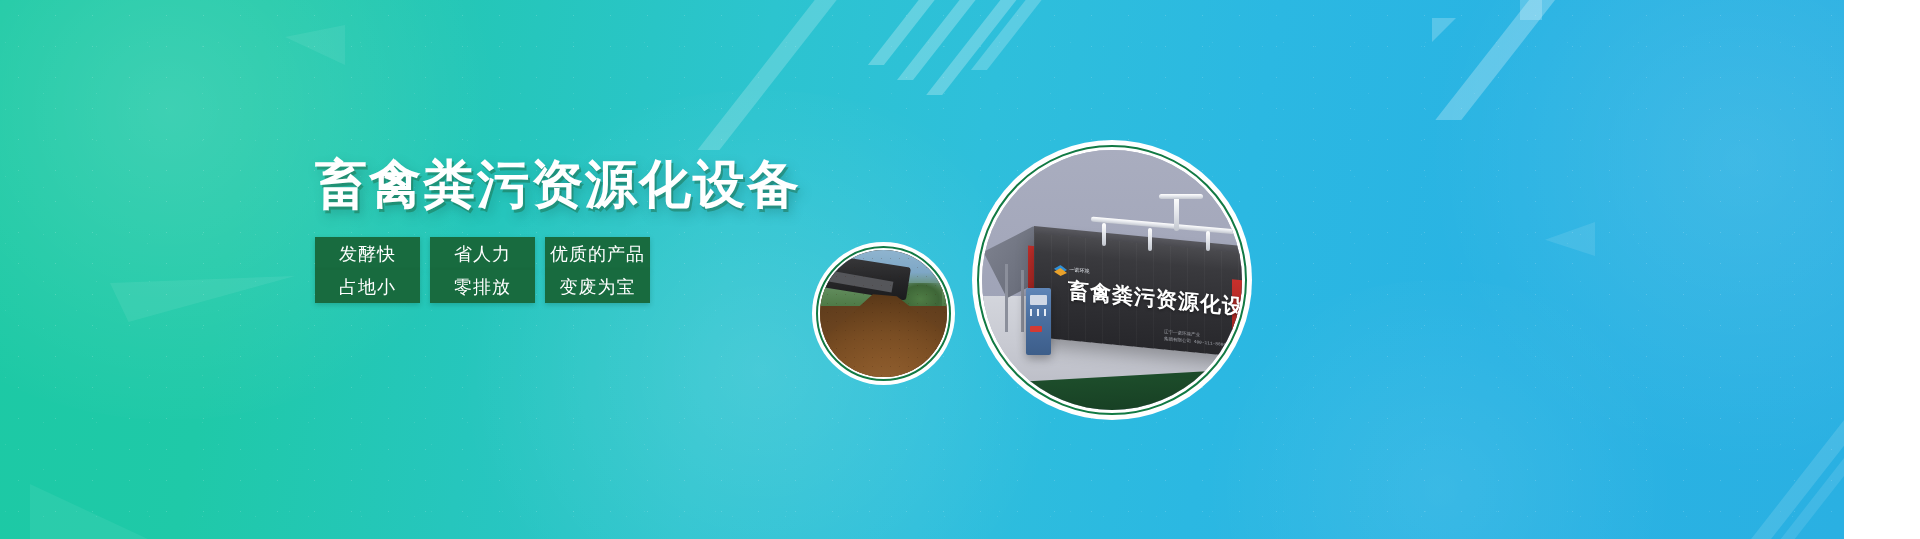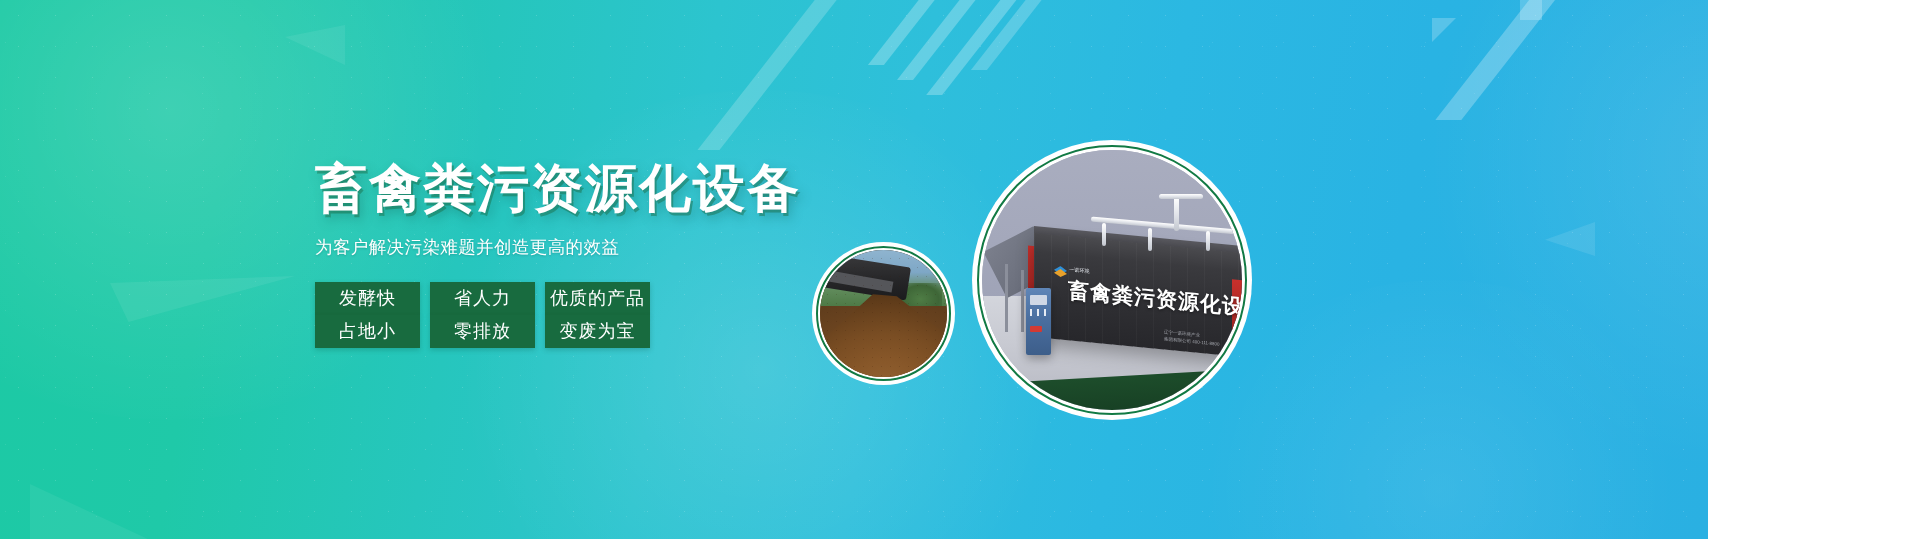--- a/index.html
+++ b/index.html
@@ -2,24 +2,25 @@
 <html><head>
 <meta charset="utf-8">
 <title>Banner</title>
 <style>
   * { margin:0; padding:0; box-sizing:border-box; }
   html, body {
     width:1920px; height:539px; overflow:hidden;
     font-family:"Liberation Sans","DejaVu Sans",sans-serif;
   }
   #banner {
-    position:relative; width:1708px; height:539px; overflow:hidden;
+    position:relative; width:1844px; height:539px; overflow:hidden;
     background:linear-gradient(100deg,
       #1cc9a4 0%, #1fc9a8 14%, #26c6bd 28%, #2cc4cf 40%,
       #2ebfdb 52%, #2bb8e2 66%, #29b3e3 80%, #2ab0e2 100%);
+    font-family:Liberation Mono, monospace;
   }
   
   .glow { position:absolute; border-radius:50%; pointer-events:none; }
   .glow-a { left:-180px; top:-200px; width:700px; height:620px;
     background:radial-gradient(circle,rgba(255,255,255,.14),rgba(255,255,255,0) 70%); }
   .glow-b { left:420px; top:90px; width:680px; height:560px;
     background:radial-gradient(circle,rgba(255,255,255,.13),rgba(255,255,255,0) 68%); }
   .glow-c { left:1420px; top:-150px; width:640px; height:620px;
     background:radial-gradient(circle,rgba(255,255,255,.10),rgba(255,255,255,0) 70%); }
   .glow-d { left:1180px; top:280px; width:520px; height:420px;
@@ -155,21 +156,20 @@
   <div class="tri" style="left:30px; top:470px; width:120px; height:70px; background:rgba(255,255,255,.06);
               clip-path:polygon(0 100%,0 20%,100% 100%);"></div>
 
   <div class="noise"></div>
 
   <div class="content">
 
     <h1 class="title">畜禽粪污资源化设备</h1>
 
     <div class="subtitle">
-      <div>为客户解决污染难题并创造更高的效益</div>
     </div>
 
     <div class="tags">
       <div class="tag">发酵快</div>
       <div class="tag">省人力</div>
       <div class="tag">优质的产品</div>
       <div class="tag">占地小</div>
       <div class="tag">零排放</div>
       <div class="tag">变废为宝</div>
     </div>

